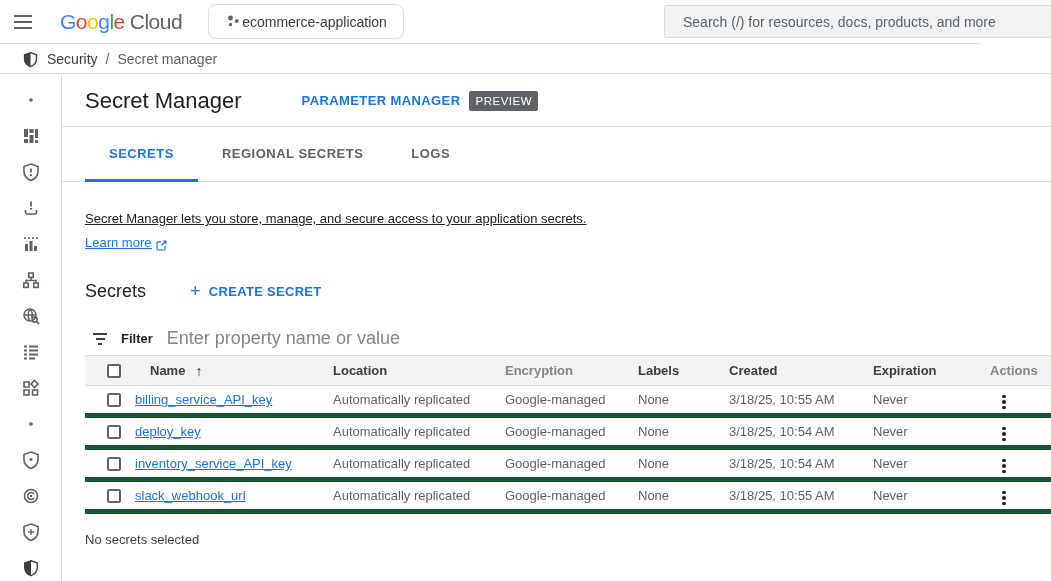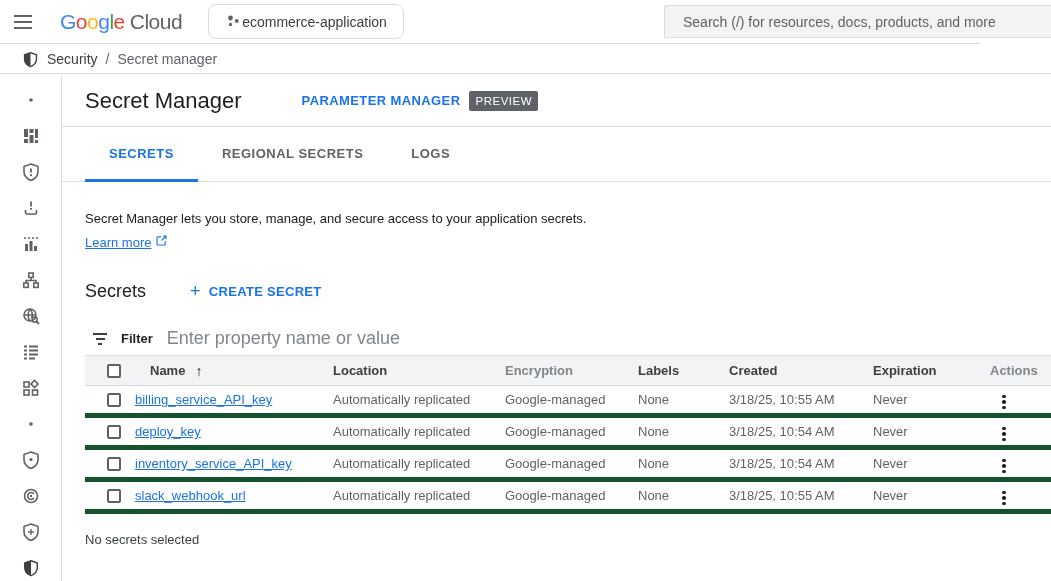--- a/index.html
+++ b/index.html
@@ -49,22 +49,22 @@
     color:#1a73e8; cursor:pointer; }
   .preview-badge { margin-left:9px; background:#5f6368; color:#fff; font-size:11.5px;
     font-weight:500; letter-spacing:.5px; padding:4px 6px; border-radius:2px; }
 
   .tabs { height:55px; border-bottom:1px solid #dadce0; display:flex; padding-left:23px; }
   .tab { display:flex; align-items:center; padding:0 24px; font-size:13px; font-weight:700;
     letter-spacing:.5px; color:#5f6368; cursor:pointer; border-bottom:3px solid transparent;
     margin-bottom:-1px; }
   .tab.active { color:#1a73e8; border-bottom-color:#1a73e8; }
 
-  .desc-block { padding:28px 0 0 23px; font-size:13px; color:#202124; line-height:18px; }
-  .learn-more-row { margin-top:6px; display:flex; align-items:flex-start; gap:4px; }
+  .desc-block { padding:28px 0 0 23px; font-size:13px; color:#202124; line-height:18px;text-decoration:underline; }
+  .learn-more-row { margin-top:6px; display:flex; align-items:flex-end; gap:4px; }
   .learn-more { color:#1a73e8; text-decoration:underline; font-size:13px; cursor:pointer; }
 
   .section-row { margin-top:26px; padding-left:23px; display:flex; align-items:center; height:26px; }
   .section-title { font-size:18px; font-weight:400; color:#202124; }
   .create-btn { margin-left:44px; display:flex; align-items:center; gap:8px; color:#1a73e8;
     font-size:13px; font-weight:700; letter-spacing:.3px; cursor:pointer; background:none; border:none;
     font-family:"Liberation Sans",sans-serif; }
   .create-btn .plus { font-size:18px; font-weight:400; line-height:1; }
 
   .filter-row { margin:18px 12px 0 23px; height:33px; display:flex; align-items:center; gap:14px; }

